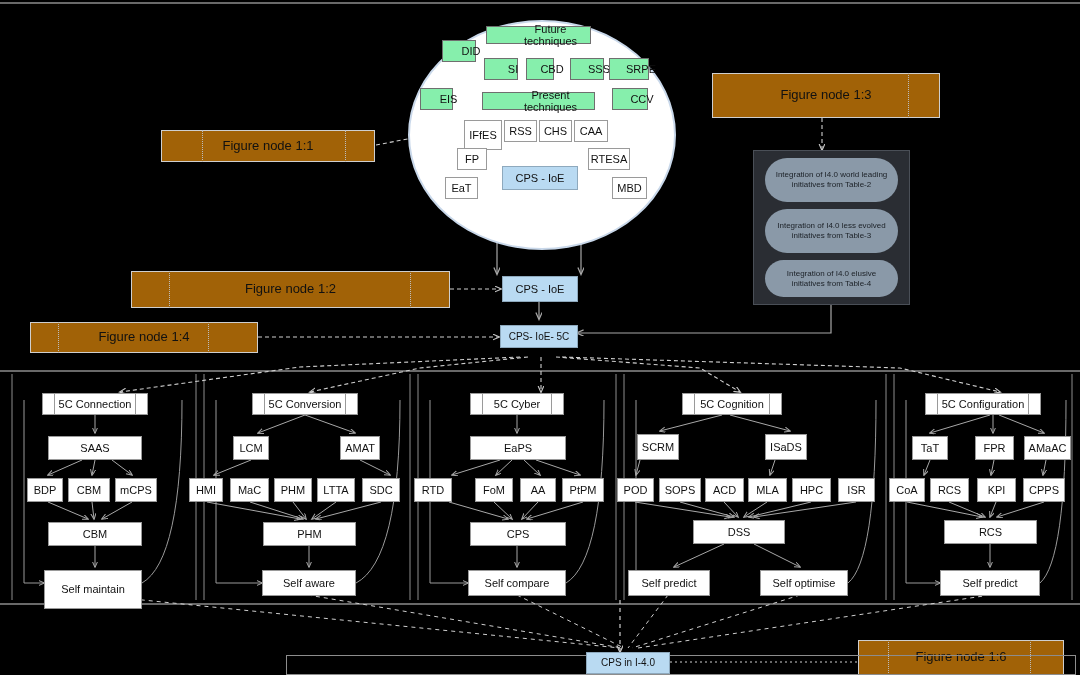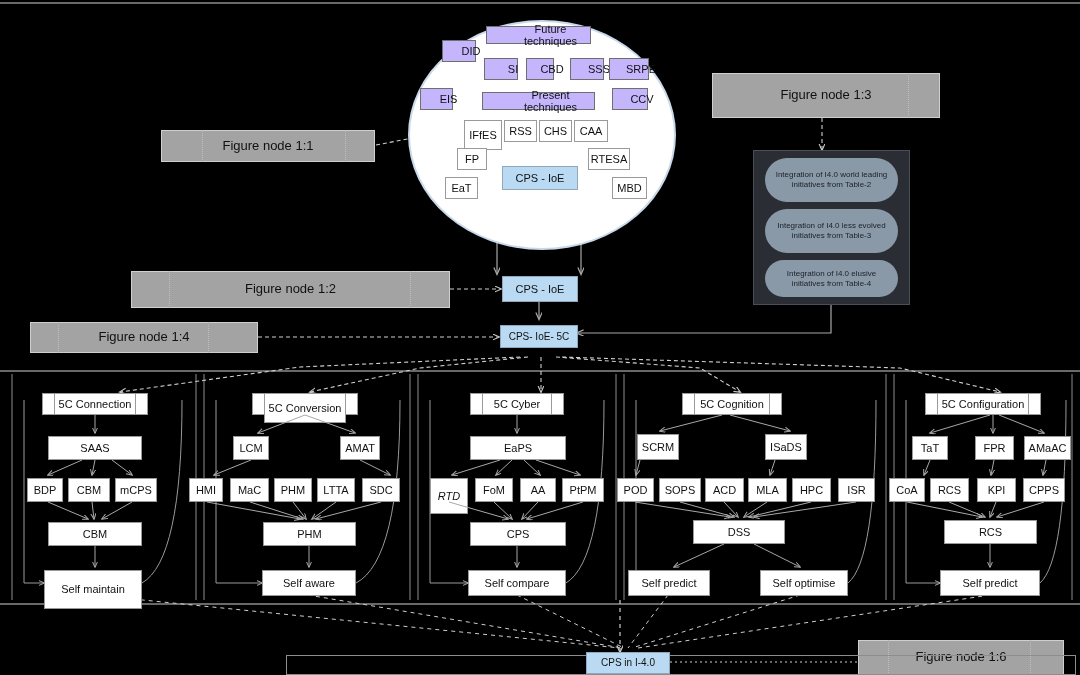--- a/index.html
+++ b/index.html
@@ -1,23 +1,23 @@
 <!DOCTYPE html>
 <html><head>
 <meta charset="utf-8">
 <style>
   html,body{margin:0;padding:0;background:#000;}
   body{width:1080px;height:675px;overflow:hidden;font-family:"Liberation Sans",sans-serif;}
   #stage{position:relative;width:1080px;height:675px;background:#000;}
   svg.layer{position:absolute;left:0;top:0;width:1080px;height:675px;pointer-events:none;}
   .node{position:absolute;box-sizing:border-box;display:flex;align-items:center;justify-content:center;
         text-align:center;background:#fff;color:#111;border:1px solid #9a9a9a;font-size:11px;line-height:1.12;}
-  .gry{background:#c4b5fd;border:1px solid #6f6f6f;padding-left:24px;}
+  .gry{background:#86efac;border:1px solid #6f6f6f;padding-left:24px;}
   .blu{background:#b9daf2;border:1px solid #8ea9bd;color:#111;}
-  .fignode{background:#a3a3a3;border:1px solid #cfcfcf;color:#111;font-size:13px;}
+  .fignode{background:#a16207;border:1px solid #cfcfcf;color:#111;font-size:13px;}
   .circle{position:absolute;border-radius:50%;background:#fff;border:2px solid #c9d8ea;}
   .darkpanel{position:absolute;background:#2a2d33;border:1px solid #4a4f57;box-sizing:border-box;}
   .pill{position:absolute;background:#8a99a8;border-radius:22px;display:flex;align-items:center;
         justify-content:center;text-align:center;color:#1b2026;font-size:8px;line-height:1.25;box-sizing:border-box;padding:2px 6px;}
   .c5hdr{font-size:11px;}
   .tick{position:absolute;background:#fff;border:1px solid #9a9a9a;box-sizing:border-box;}
   .fdot{position:absolute;border-left:1px dotted #bdbdbd;}
   .outlinebox{position:absolute;border:1px solid #8d8d8d;box-sizing:border-box;}
 </style>
 </head>
@@ -181,21 +181,21 @@
   <div class="pill" style="left:765px;top:260px;width:133px;height:37px;">Integration of I4.0 elusive initiatives from Table-4</div>
 
   <div class="node blu" style="left:502px;top:276px;width:76px;height:26px;font-size:11px;">CPS - IoE</div>
   <div class="node blu" style="left:500px;top:325px;width:78px;height:23px;font-size:10px;">CPS- IoE- 5C</div>
 
   <div class="tick" style="left:42px;top:393px;width:13px;height:22px;"></div>
   <div class="node c5hdr" style="left:54px;top:393px;width:82px;height:22px;">5C Connection</div>
   <div class="tick" style="left:135px;top:393px;width:13px;height:22px;"></div>
 
   <div class="tick" style="left:252px;top:393px;width:13px;height:22px;"></div>
-  <div class="node c5hdr" style="left:264px;top:393px;width:82px;height:30px;">5C Conversion</div>
+  <div class="node c5hdr" style="left:264px;top:393px;width:82px;height:22px;">5C Conversion</div>
   <div class="tick" style="left:345px;top:393px;width:13px;height:22px;"></div>
 
   <div class="tick" style="left:470px;top:393px;width:13px;height:22px;"></div>
   <div class="node c5hdr" style="left:482px;top:393px;width:70px;height:22px;">5C Cyber</div>
   <div class="tick" style="left:551px;top:393px;width:13px;height:22px;"></div>
 
   <div class="tick" style="left:682px;top:393px;width:13px;height:22px;"></div>
   <div class="node c5hdr" style="left:694px;top:393px;width:76px;height:22px;">5C Cognition</div>
   <div class="tick" style="left:769px;top:393px;width:13px;height:22px;"></div>
 
@@ -214,21 +214,21 @@
   <div class="node" style="left:340px;top:436px;width:40px;height:24px;">AMAT</div>
   <div class="node" style="left:189px;top:478px;width:34px;height:24px;">HMI</div>
   <div class="node" style="left:230px;top:478px;width:39px;height:24px;">MaC</div>
   <div class="node" style="left:274px;top:478px;width:38px;height:24px;">PHM</div>
   <div class="node" style="left:317px;top:478px;width:38px;height:24px;">LTTA</div>
   <div class="node" style="left:362px;top:478px;width:38px;height:24px;">SDC</div>
   <div class="node" style="left:263px;top:522px;width:93px;height:24px;">PHM</div>
   <div class="node" style="left:262px;top:570px;width:94px;height:26px;">Self aware</div>
 
   <div class="node" style="left:470px;top:436px;width:96px;height:24px;">EaPS</div>
-  <div class="node" style="left:430px;top:478px;width:38px;height:36px;font-style:italic;">RTD</div>
+  <div class="node" style="left:414px;top:478px;width:38px;height:24px;">RTD</div>
   <div class="node" style="left:475px;top:478px;width:38px;height:24px;">FoM</div>
   <div class="node" style="left:520px;top:478px;width:36px;height:24px;">AA</div>
   <div class="node" style="left:562px;top:478px;width:42px;height:24px;">PtPM</div>
   <div class="node" style="left:470px;top:522px;width:96px;height:24px;">CPS</div>
   <div class="node" style="left:468px;top:570px;width:98px;height:26px;">Self compare</div>
 
   <div class="node" style="left:637px;top:434px;width:42px;height:26px;">SCRM</div>
   <div class="node" style="left:765px;top:434px;width:42px;height:26px;">ISaDS</div>
   <div class="node" style="left:617px;top:478px;width:37px;height:24px;">POD</div>
   <div class="node" style="left:659px;top:478px;width:42px;height:24px;">SOPS</div>

